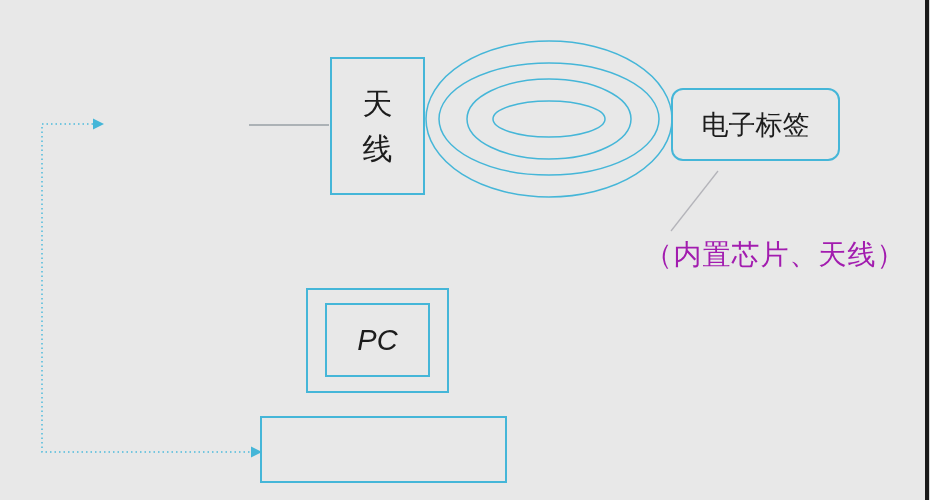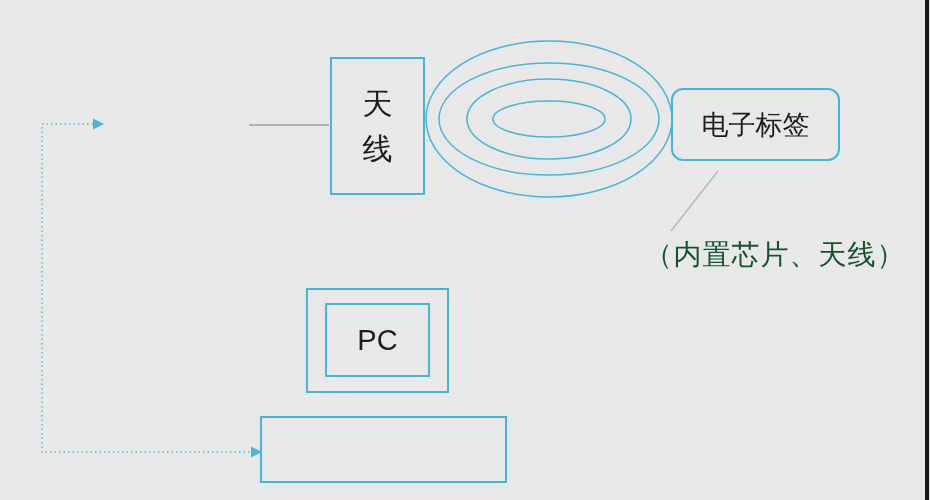--- a/index.html
+++ b/index.html
@@ -36,35 +36,35 @@
     display: inline-block;
     width: 1.06em;
     word-break: break-all;
     text-align: center;
     line-height: 1.5;
   }
   .tag {
     left: 671px; top: 88px; width: 169px; height: 73px;
     font-size: 27px; border-radius: 12px;
   }
-  .pc-outer { left: 306px; top: 288px; width: 143px; height: 105px; }
+  .pc-outer { left: 306px; top: 288px; width: 143px; height: 105px; font-style: italic; }
   .pc-inner {
     position: absolute;
     box-sizing: border-box;
     left: 17px; top: 13px; width: 105px; height: 74px;
     border: 2px solid #45b6d8;
     display: flex; align-items: center; justify-content: center;
     font-size: 29px; color: #1c1c1c;
   }
   .host { left: 260px; top: 416px; width: 247px; height: 67px; }
   .note {
     position: absolute;
     left: 622px; top: 236px; width: 306px; height: 40px;
     font-size: 28px; letter-spacing: 1px;
-    color: #14532d;
+    color: #a21caf;
     text-align: center;
     white-space: nowrap;
   }
   .edge-strip {
     position: absolute;
     right: 1px; top: 0; bottom: 0; width: 4px;
     background: #191919;
   }
   .edge-strip-light {
     position: absolute;

